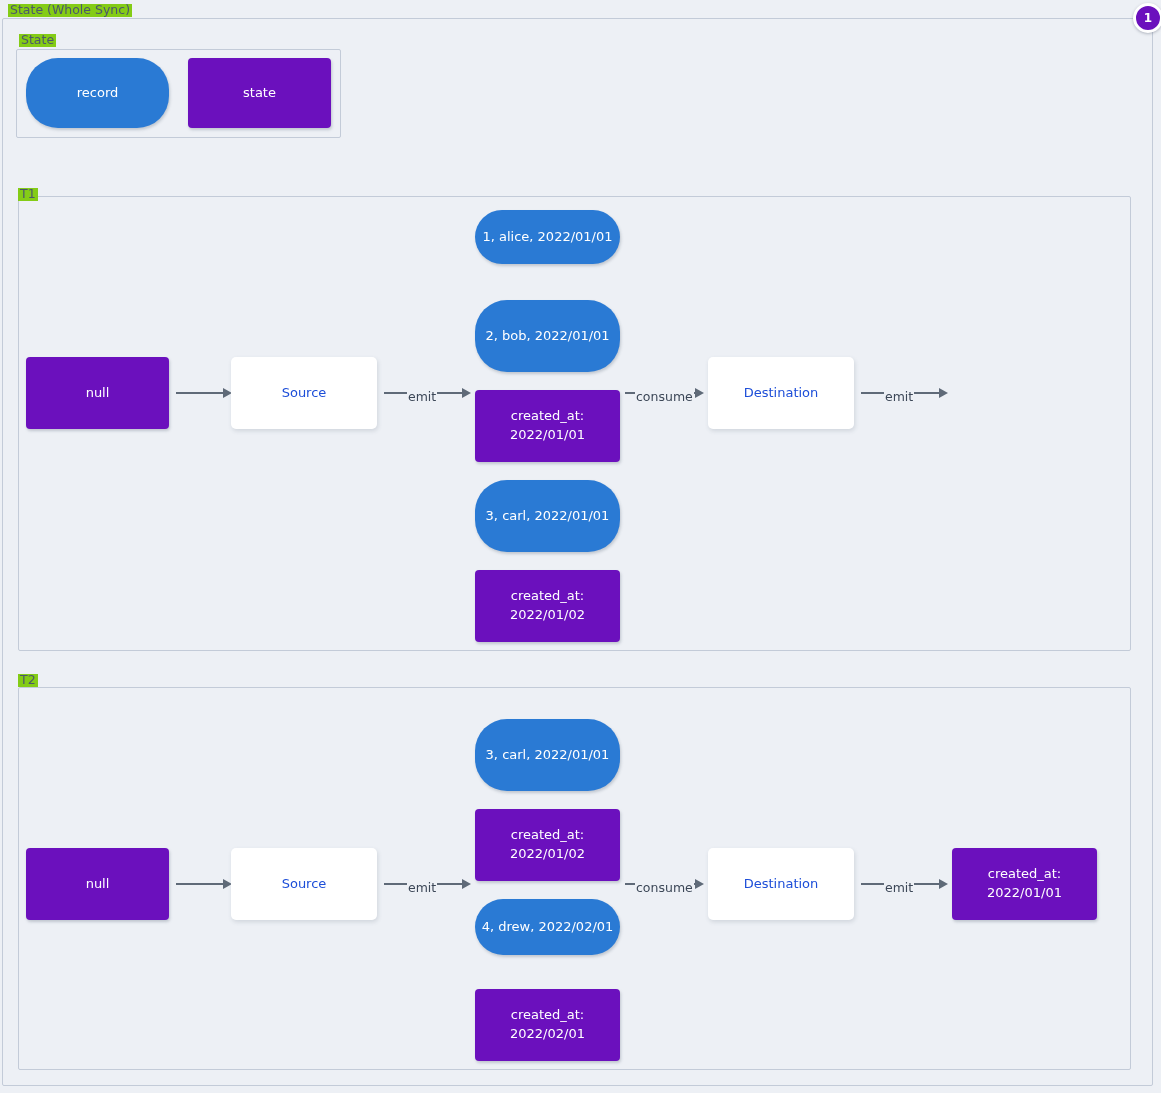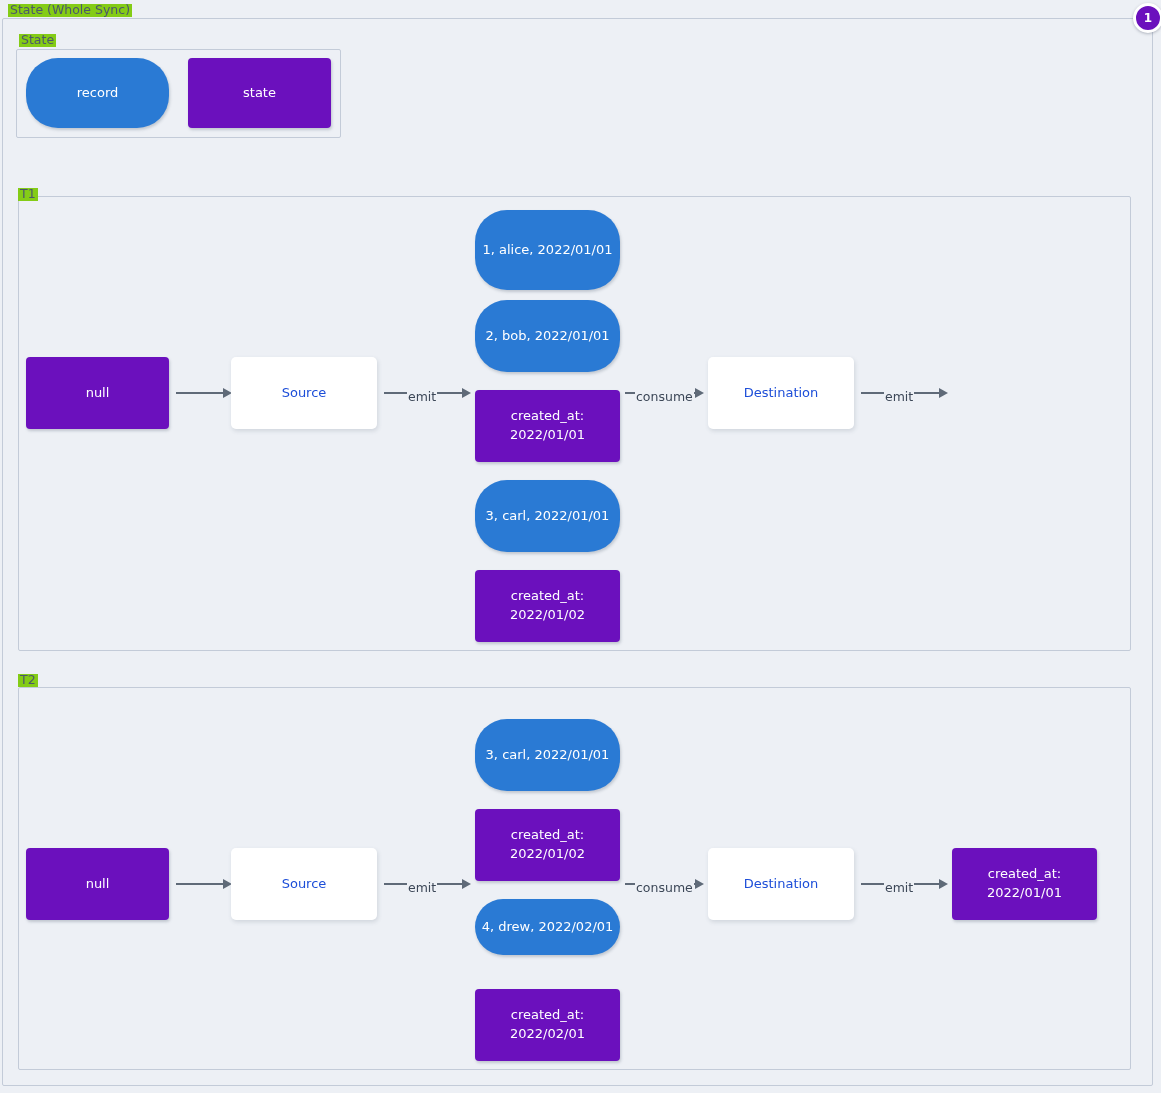--- a/index.html
+++ b/index.html
@@ -182,21 +182,21 @@
 
   <div class="node plain" style="left:231px; top:357px; width:146px; height:72px;">Source</div>
 
   <div class="edge" style="left:384px; top:384px;">
     <div class="seg" style="width:23px;"></div>
     <span class="lbl">emit</span>
     <div class="seg" style="width:26px;"></div>
     <div class="head"></div>
   </div>
 
-  <div class="node record" style="left:475px; top:210px; width:145px; height:80px;">1, alice, 2022/01/01</div>
+  <div class="node record" style="left:475px; top:210px; width:145px; height:54px;">1, alice, 2022/01/01</div>
   <div class="node record" style="left:475px; top:300px; width:145px; height:72px;">2, bob, 2022/01/01</div>
   <div class="node state" style="left:475px; top:390px; width:145px; height:72px;">created_at:
 2022/01/01</div>
   <div class="node record" style="left:475px; top:480px; width:145px; height:72px;">3, carl, 2022/01/01</div>
   <div class="node state" style="left:475px; top:570px; width:145px; height:72px;">created_at:
 2022/01/02</div>
 
   <div class="edge" style="left:625px; top:384px;">
     <div class="seg" style="width:10px;"></div>
     <span class="lbl">consume</span>

